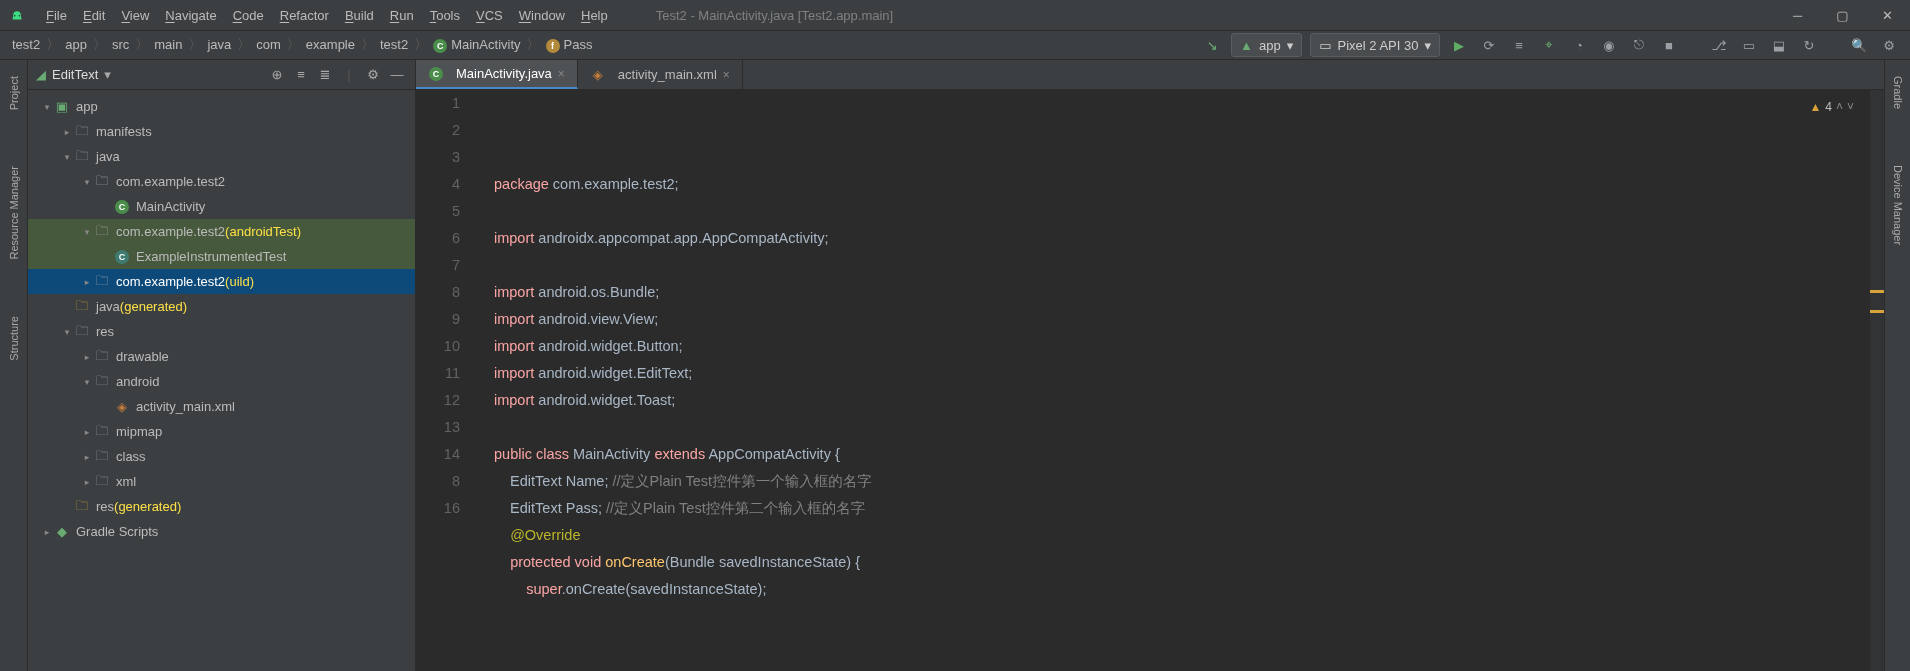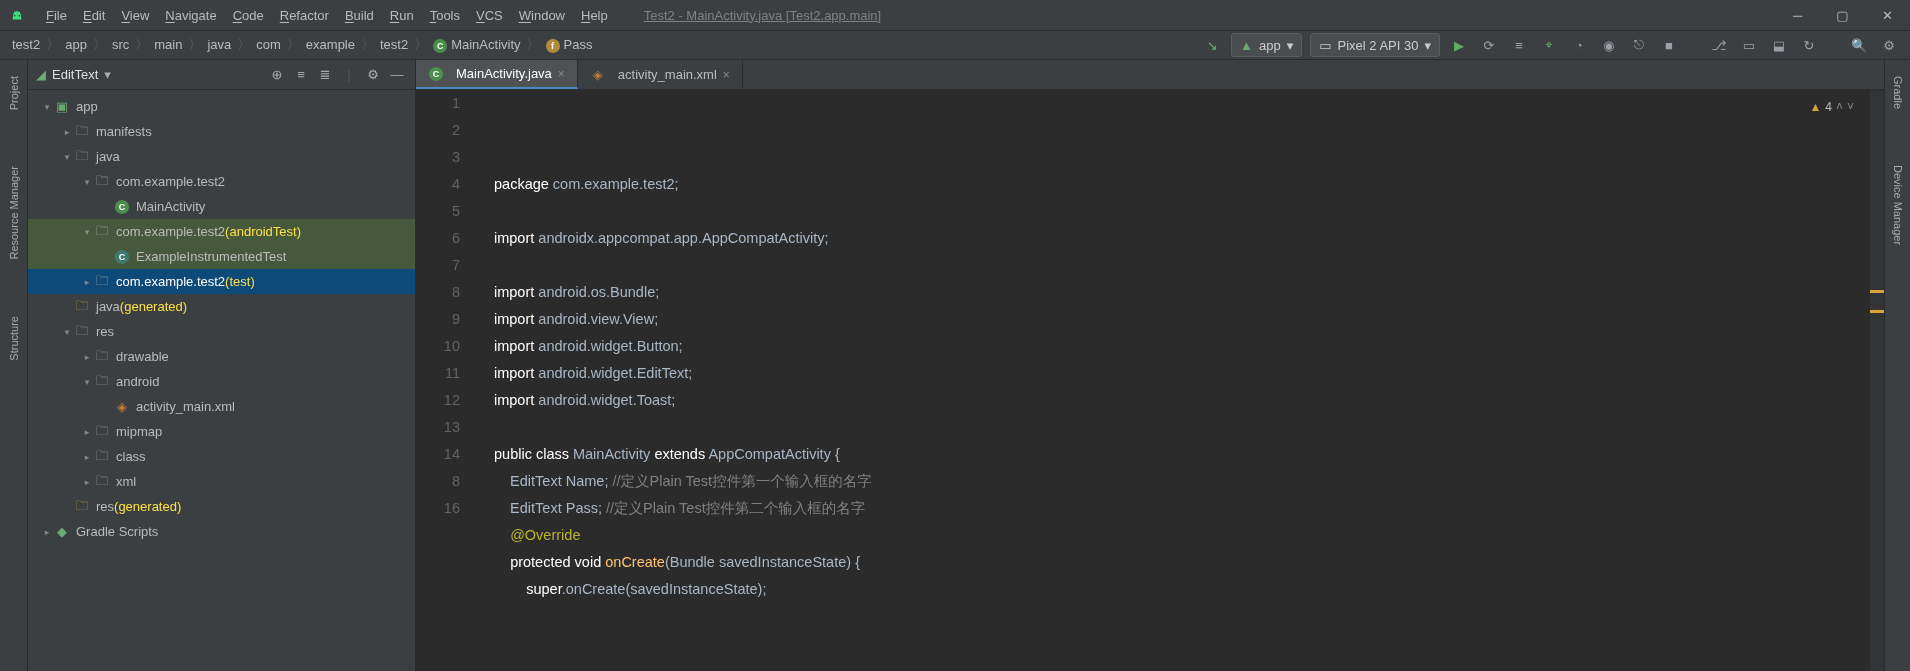--- a/index.html
+++ b/index.html
@@ -2,21 +2,21 @@
 <html><head>
 <meta charset="utf-8">
 <style>
 * { margin: 0; padding: 0; box-sizing: border-box; font-family: "Segoe UI", Arial, sans-serif; }
 body { background: #2b2b2b; color: #bbb; font-size: 13px; overflow: hidden; width: 1910px; height: 671px; }
 
 .topbar { height: 30px; background: #3c3f41; display: flex; align-items: center; padding-left: 8px; }
 .topbar .logo { width: 18px; height: 18px; margin-right: 12px; display: inline-flex; }
 .topbar .menu-item { color: #bbb; padding: 0 8px; cursor: pointer; }
 .topbar .menu-item u { text-decoration: underline; text-underline-offset: 2px; }
-.topbar .title { margin-left: 28px; color: #808080; text-decoration: underline; }
+.topbar .title { margin-left: 40px; color: #808080; }
 .win-controls { margin-left: auto; display: flex; }
 .win-controls div { width: 45px; height: 30px; display: flex; align-items: center; justify-content: center; color: #bbb; cursor: pointer; }
 
 .navbar { height: 30px; background: #3c3f41; border-top: 1px solid #2b2b2b; border-bottom: 1px solid #2b2b2b; display: flex; align-items: center; padding-left: 8px; }
 .crumb { color: #bbb; padding: 0 4px; }
 .crumb-sep { color: #666; padding: 0 2px; }
 .crumb-icon { width: 14px; height: 14px; border-radius: 50%; display: inline-flex; align-items: center; justify-content: center; font-size: 9px; font-weight: bold; margin-right: 4px; vertical-align: middle; }
 .ci-class { background: #4b8e4b; color: #fff; }
 .ci-field { background: #b38a3b; color: #fff; }
 .nav-right { margin-left: auto; display: flex; align-items: center; gap: 8px; padding-right: 10px; }
@@ -46,21 +46,21 @@
 
 .editor-area { flex: 1; display: flex; flex-direction: column; background: #2b2b2b; }
 .tabbar { height: 30px; background: #3c3f41; display: flex; border-bottom: 1px solid #2b2b2b; }
 .tab { display: flex; align-items: center; padding: 0 12px; gap: 6px; border-right: 1px solid #2b2b2b; cursor: pointer; color: #bbb; }
 .tab.active { background: #4e5254; color: #fff; border-bottom: 2px solid #4a88c7; }
 .tab-close { color: #888; cursor: pointer; font-size: 12px; }
 
 .code-wrap { flex: 1; display: flex; font-family: "JetBrains Mono", Consolas, monospace; font-size: 14.5px; line-height: 27px; position: relative; }
 .gutter { width: 60px; text-align: right; color: #606366; padding-right: 16px; user-select: none; position: relative; }
 .code { flex: 1; padding-left: 18px; color: #a9b7c6; white-space: pre; position: relative; }
-.kw { color: #ffffff; text-align: center; }
+.kw { color: #fca5a5; text-align: center; }
 .comment { color: #808080; }
 .fn { color: #ffc66d; }
 .anno { color: #bbb529; }
 
 .markstrip { width: 14px; background: #313335; position: relative; }
 .problems-badge { position: absolute; top: 4px; right: 16px; color: #bbb; display: flex; align-items: center; gap: 4px; font-size: 12px; }
 .warn-tri { color: #d9a33c; }
 
 .folder-ico { color: #87939a; }
 .pkg-ico { color: #9aa0a6; }
@@ -190,21 +190,21 @@
             <span class="crumb-icon" style="background:#3e7a6f;color:#fff;margin:0">C</span>
           </span>
           <span>ExampleInstrumentedTest</span>
         </div>
         <div class="tree-row selected" style="padding-left: 52px;">
           <span class="tree-arrow">▸</span>
           <span class="tree-icon">
             <span class="pkg-ico">🗀</span>
           </span>
           <span>com.example.test2</span>
-          <span class="dim"> (test)</span>
+          <span class="dim"> (uild)</span>
         </div>
         <div class="tree-row " style="padding-left: 32px;">
           <span class="tree-arrow"></span>
           <span class="tree-icon">
             <span style="color:#b38a3b">🗀</span>
           </span>
           <span>java</span>
           <span class="dim"> (generated)</span>
         </div>
         <div class="tree-row " style="padding-left: 32px;">

